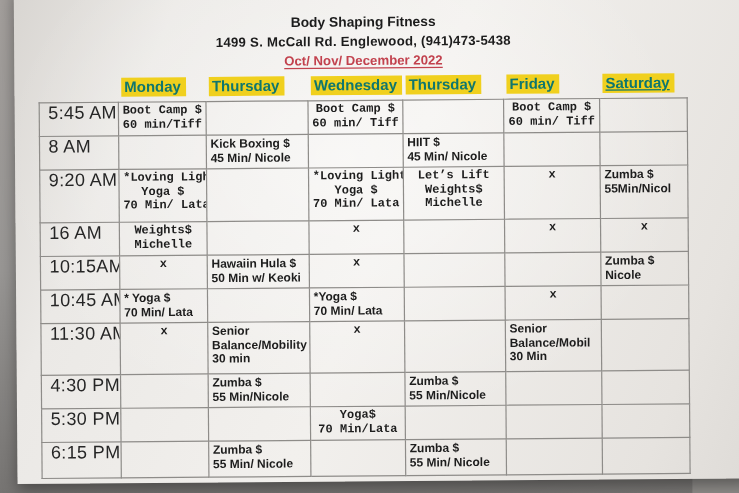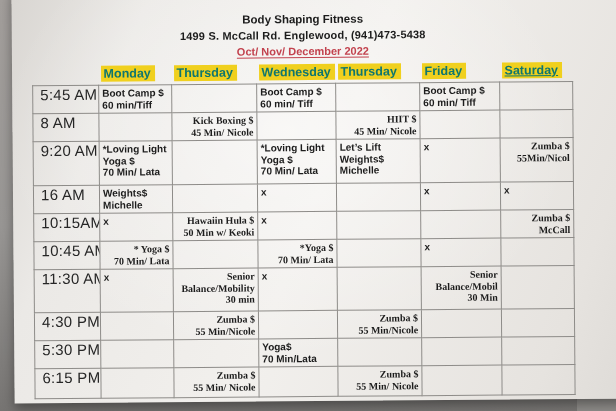--- a/index.html
+++ b/index.html
@@ -33,22 +33,22 @@
     border:1px solid #8e8c89;
     vertical-align:top;
     font-size:10px;font-weight:bold;line-height:11.5px;
     color:#1d1d1d;padding:2px 3px;
     overflow:hidden;white-space:nowrap;
   }
   .sched td.time{
     font-size:15px;font-weight:400;color:#262626;
     padding:3px 2px 12px 7px;letter-spacing:0.3px;white-space:nowrap;
   }
-  .al{text-align:left;}
-  .ac{text-align:right;font-family:Liberation Serif, serif;}
+  .al{text-align:center;font-family:Liberation Mono, monospace;}
+  .ac{text-align:left;}
   .line{pointer-events:none;}
 </style>
 </head>
 <body>
 
 <div class="scene">
   <div class="paper">
     <div class="doc">
       <div class="doc-header">
         <div class="biz">Body Shaping Fitness</div>
@@ -163,21 +163,21 @@
                 <div class="line">Hawaiin Hula $</div>
                 <div class="line">50 Min w/ Keoki</div>
               </td>
               <td class="al">
                 <div class="line">x</div>
               </td>
               <td></td>
               <td></td>
               <td class="ac">
                 <div class="line">Zumba $</div>
-                <div class="line">McCall</div>
+                <div class="line">Nicole</div>
               </td>
             </tr>
             <tr style="height: 27px;">
               <td class="time">10:45 AM</td>
               <td class="ac">
                 <div class="line">* Yoga $</div>
                 <div class="line">70 Min/ Lata</div>
               </td>
               <td></td>
               <td class="ac">

